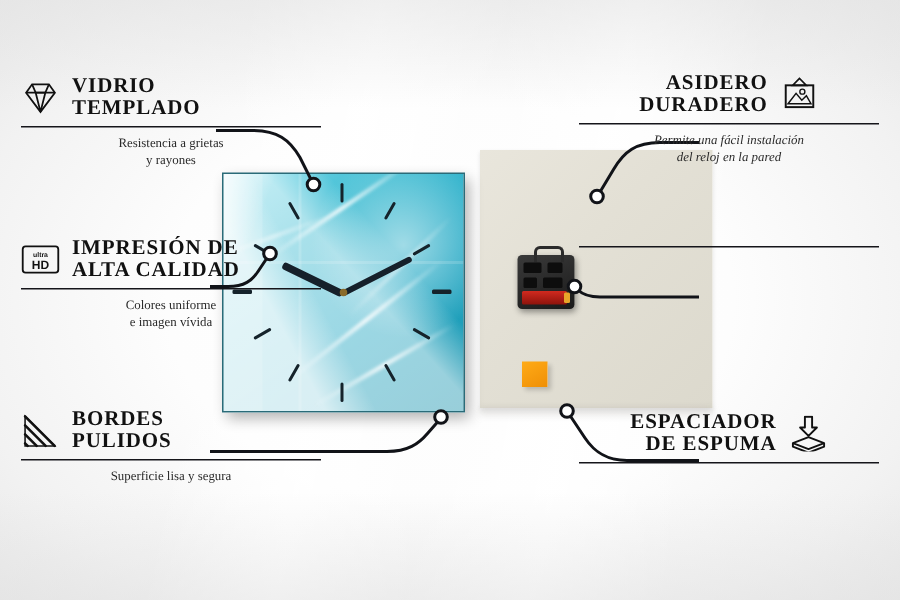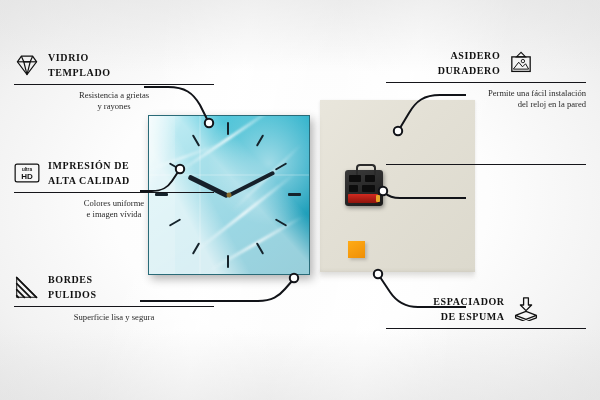--- a/index.html
+++ b/index.html
@@ -78,41 +78,41 @@
     box-shadow:2px 2px 3px rgba(0,0,0,.18);
   }
 
   
   .feature{position:absolute;width:200px;}
   .feature .head{display:flex;align-items:center;gap:8px;}
   .feature.left .head{justify-content:flex-start;}
   .feature.right .head{justify-content:center;}
   .title{
     font-family:"Liberation Serif", serif;
-    font-weight:700;font-size:10px;line-height:15px;
+    font-weight:700;font-size:14px;line-height:15px;
     letter-spacing:.6px;color:#111;white-space:pre-line;
   }
   .feature.left .title{text-align:left;}
   .feature.right .title{text-align:right;}
   .rule{height:1.4px;background:#15151a;margin:4px 0 5px;}
   .desc{
     font-family:"Liberation Serif", serif;
     font-size:8.6px;line-height:11px;color:#2a2a2a;white-space:pre-line;
   }
   .feature.left .desc{text-align:center;}
-  .feature.right .desc{text-align:right;}
+  .feature.right .desc{text-align:center;font-style:italic;}
   .ico{width:26px;height:24px;flex:0 0 26px;display:block;}
   .ico svg{display:block;width:26px;height:24px;}
 
   #f1{left:14px;top:50px;}
   #f2{left:14px;top:158px;}
   #f3{left:14px;top:272px;}
   #f4{left:386px;top:48px;}
   #f5{left:386px;top:160px;}
-  #f6{left:386px;top:274px;margin-top:20px;}
+  #f6{left:386px;top:274px;}
 
   #leaders{position:absolute;left:0;top:0;width:600px;height:400px;pointer-events:none;}
 </style>
 </head>
 <body>
 
 <div id="stage">
 
   <div class="bg-sheen left"></div>
   <div class="bg-sheen right"></div>

